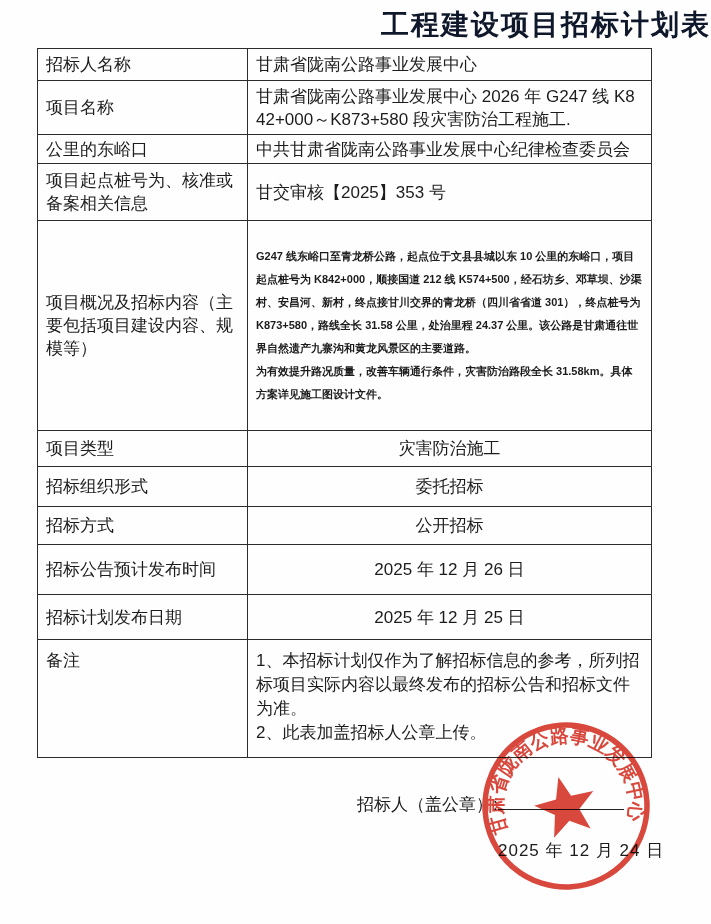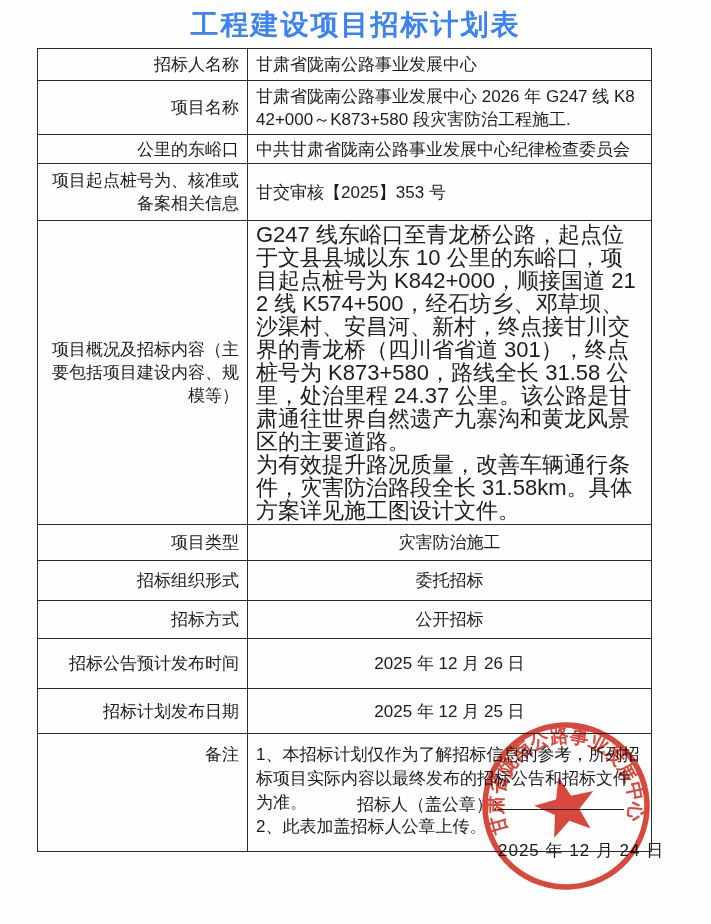--- a/index.html
+++ b/index.html
@@ -6,43 +6,43 @@
   .page{
     position:relative;
     width:711px;height:924px;
     background:#fefefe;
     font-family:"Liberation Sans",sans-serif;
     color:#1c1c1c;
     overflow:hidden;
   }
   .doc-title{
     position:absolute;left:0;top:6px;width:711px;
-    text-align:center;
+    text-align:right;
     font-size:28px;font-weight:700;letter-spacing:2px;
-    color:#3b82f6;
+    color:#0f172a;
   }
   table.plan{
     position:absolute;left:37px;top:48px;
     width:614px;
     border-collapse:collapse;table-layout:fixed;
     font-size:17px;
   }
   table.plan td{
     border:1.6px solid #2c2c2c;
     padding:2px 8px;
     vertical-align:middle;
     line-height:23px;
     word-break:break-all;
   }
   col.c-label{width:210px;}
   col.c-value{width:404px;}
-  td.lbl{text-align:right;}
+  td.lbl{text-align:left;}
   td.val-left{text-align:left;}
   td.val-center{text-align:center;}
-  td.val-top{vertical-align:top;padding-top:4px;line-height:23px;font-size:22px;}
+  td.val-top{vertical-align:top;padding-top:4px;line-height:23px;font-size:11px;font-weight:bold;}
   tr.r1 td{height:27px;}
   tr.r2 td{height:49px;}
   tr.r3 td{height:24px;}
   tr.r4 td{height:52px;}
   tr.r5 td{height:205px;}
   tr.r6 td{height:31px;}
   tr.r7 td{height:41px;}
   tr.r8 td{height:35px;}
   tr.r9 td{height:33px;}
   tr.r10 td{height:45px;margin-top:16px;}

